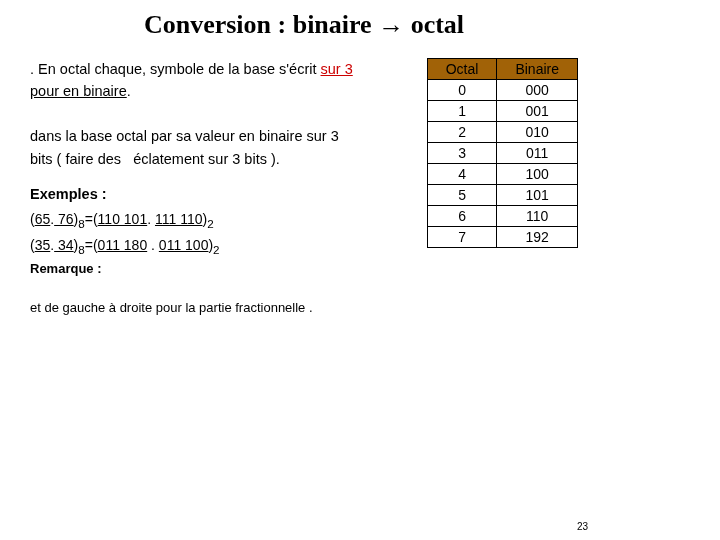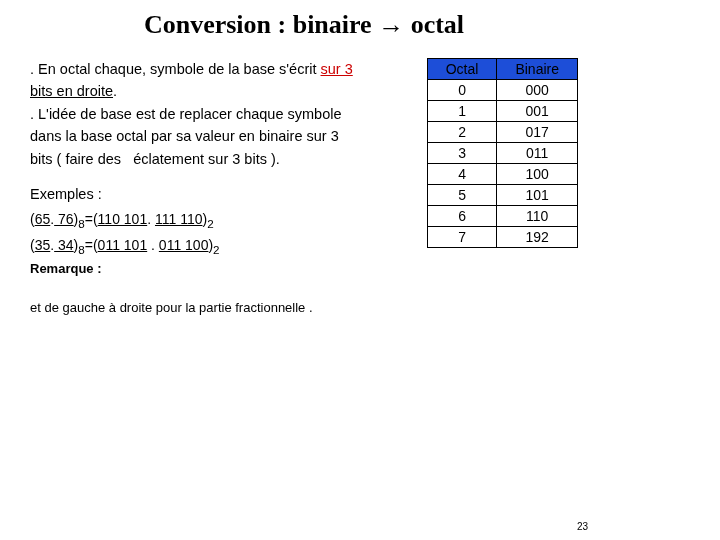--- a/index.html
+++ b/index.html
@@ -53,21 +53,21 @@
 
     .intro-text .underline {
       text-decoration: underline;
     }
 
     .examples-section {
       margin-top: 8px;
     }
 
     .examples-title {
-      font-weight: normal;
+      font-weight: bold;
       font-size: 14.5px;
       margin-bottom: 6px;
     }
 
     .example-line {
       font-size: 14px;
       line-height: 1.6;
     }
 
     .example-line .underline {
@@ -94,21 +94,21 @@
     }
 
     table.octal-table th,
     table.octal-table td {
       border: 1px solid #000;
       padding: 2px 18px;
       text-align: center;
     }
 
     table.octal-table th {
-      background: #1d4ed8;
+      background: #a16207;
       font-weight: normal;
     }
 
     .page-number {
       position: absolute;
       bottom: 8px;
       right: 20px;
       font-size: 10px;
     }
   </style>
@@ -120,33 +120,33 @@
   <div class="title">
     Conversion : binaire → octal
   </div>
 
   <div class="content-area">
 
     <div class="left-content">
 
       <div class="intro-text">
         <span>. En octal chaque, symbole de la base s'écrit <span class="highlight">sur 3</span></span><br>
-        <span><span class="underline">bits en droite</span>.</span><br>
-        <span>. L'idée de base est de replacer chaque symbole</span><br>
+        <span><span class="underline">pour en binaire</span>.</span><br>
+        <br>
         <span>dans la base octal par sa valeur en binaire sur 3</span><br>
         <span>bits ( faire des &nbsp; éclatement sur 3 bits ).</span>
       </div>
 
       <div class="examples-section">
         <div class="examples-title">Exemples :</div>
         <div class="example-line">
           (<span class="underline">65</span>.<span class="underline"> 76</span>)<sub>8</sub>=(<span class="underline">110 101</span>. <span class="underline">111 110</span>)<sub>2</sub>
         </div>
         <div class="example-line">
-          (<span class="underline">35</span>.<span class="underline"> 34</span>)<sub>8</sub>=(<span class="underline">011 101</span> . <span class="underline">011 100</span>)<sub>2</sub>
+          (<span class="underline">35</span>.<span class="underline"> 34</span>)<sub>8</sub>=(<span class="underline">011 180</span> . <span class="underline">011 100</span>)<sub>2</sub>
         </div>
       </div>
 
       <div class="remark-section">
         <span class="remark-title">Remarque :</span><br>
         <br>
         <span>et de gauche à droite pour la partie fractionnelle .</span>
       </div>
 
     </div>
@@ -163,21 +163,21 @@
         <tr>
               <td>0</td>
               <td>000</td>
             </tr>
             <tr>
               <td>1</td>
               <td>001</td>
             </tr>
             <tr>
               <td>2</td>
-              <td>017</td>
+              <td>010</td>
             </tr>
             <tr>
               <td>3</td>
               <td>011</td>
             </tr>
             <tr>
               <td>4</td>
               <td>100</td>
             </tr>
             <tr>

